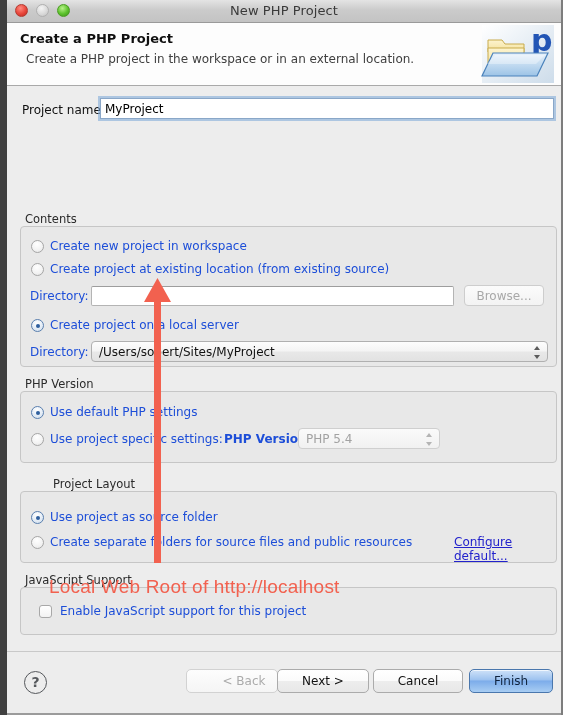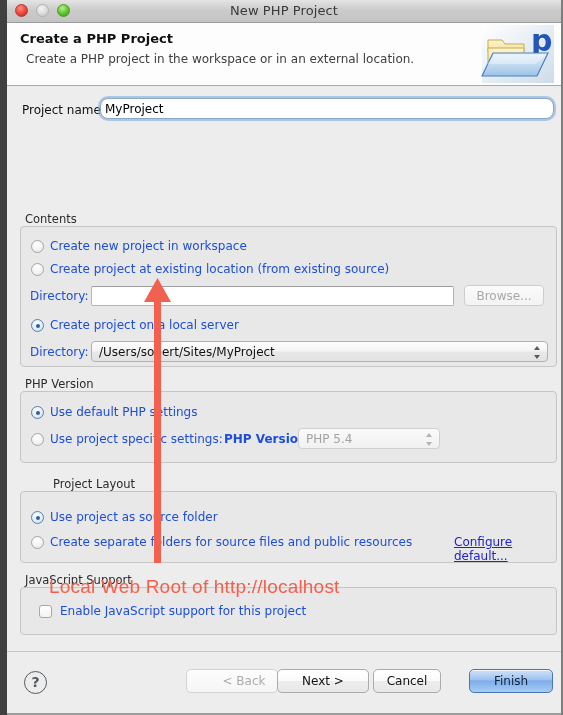--- a/index.html
+++ b/index.html
@@ -95,21 +95,21 @@
     font-size: 12px; color: #111;
   }
   .lbl-projname {
     position: absolute; left: 15px; top: 5px;
   }
   .txt-projname {
     position: absolute; left: 93px; top: 0px;
     width: 454px; height: 21px;
     box-sizing: border-box;
     border: 1px solid #8aa7c8;
-    border-radius: 8px;
+    border-radius: 0;
     background: #fff;
     font-family: "DejaVu Sans", "Liberation Sans", sans-serif;
     font-size: 12px;
     padding: 0 4px;
     color: #000;
     outline: none;
     box-shadow: 0 0 0 2px rgba(120,165,215,.55);
   }
   
   .group-label {
@@ -395,18 +395,18 @@
   <svg class="annot-arrow" width="46" height="292" viewBox="0 0 46 292">
     <rect x="19" y="22" width="7" height="265" fill="#f2614f"></rect>
     <path d="M22.5 2 L36 26 L9 26 Z" fill="#f2614f"></path>
   </svg>
   <div class="annot-text">Local Web Root of http://localhost</div>
 
   <div class="footer">
     <div class="help-btn">?</div>
     <div class="fbtn disabled" style="left:179px; width:92px;padding-left:24px;">&lt; Back</div>
     <div class="fbtn" style="left:270px; width:92px;">Next &gt;</div>
-    <div class="fbtn" style="left:366px; width:68px;">Cancel</div>
+    <div class="fbtn" style="left:366px; width:90px;">Cancel</div>
     <div class="fbtn default" style="left:462px; width:84px;">Finish</div>
   </div>
   <div class="bottom-edge"></div>
 
 </div>
 
 </body></html>

